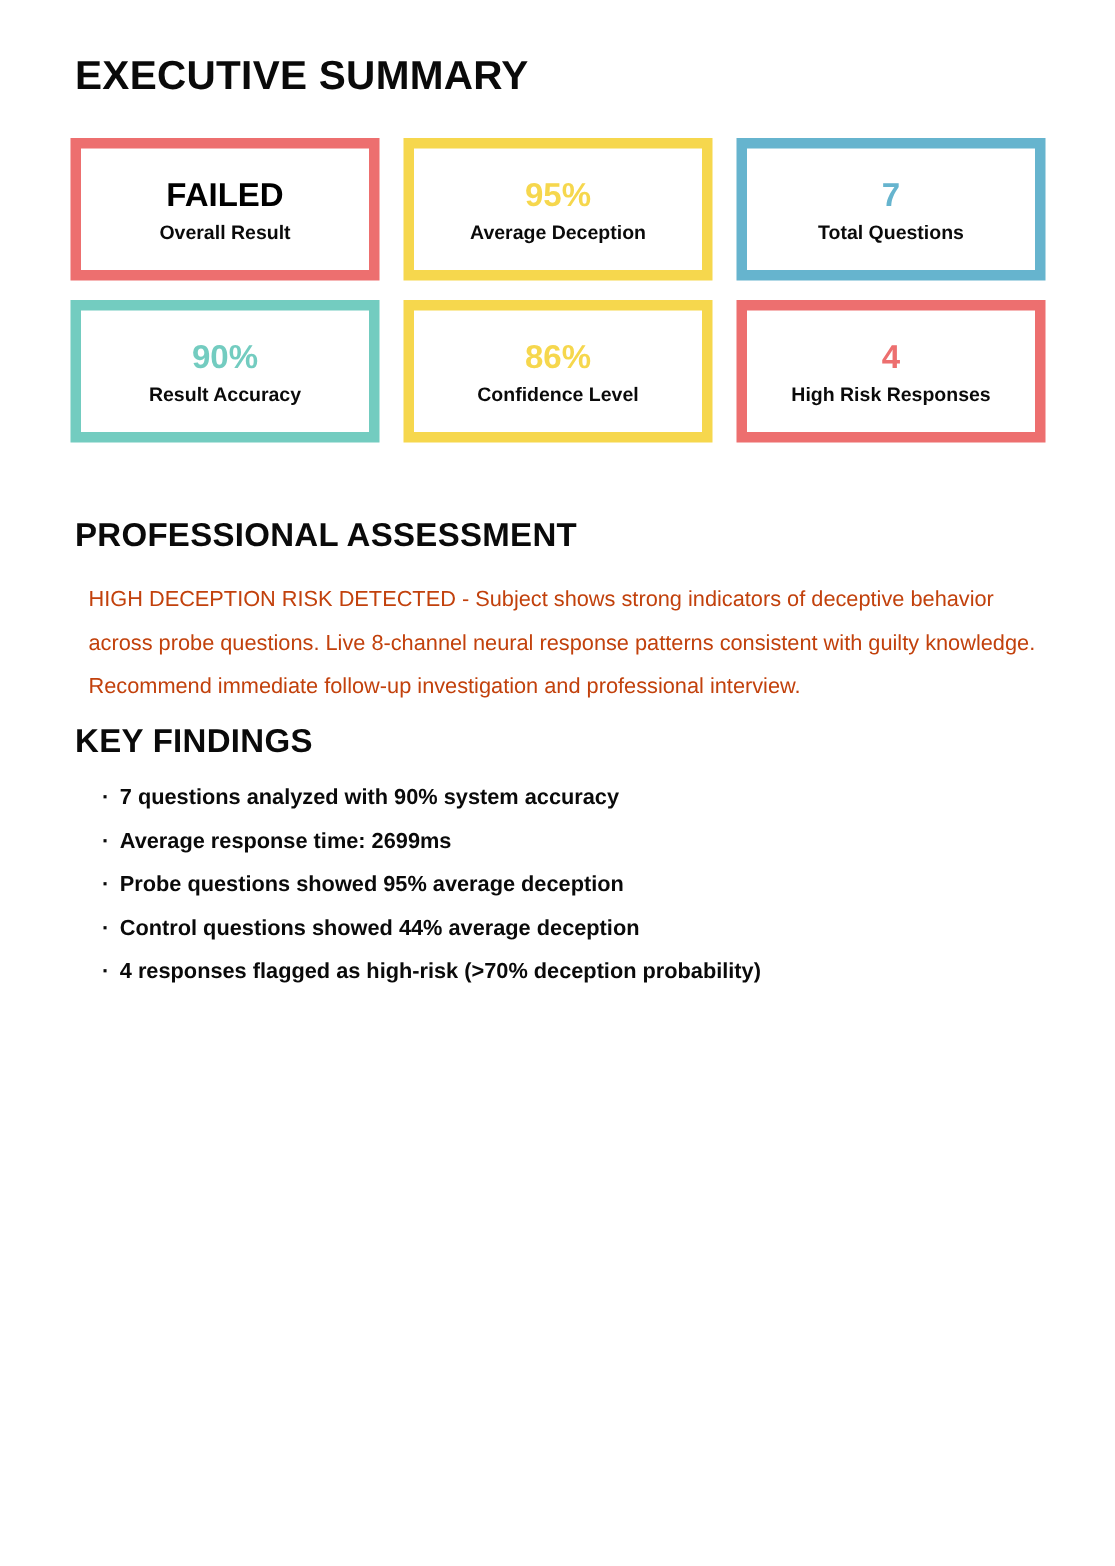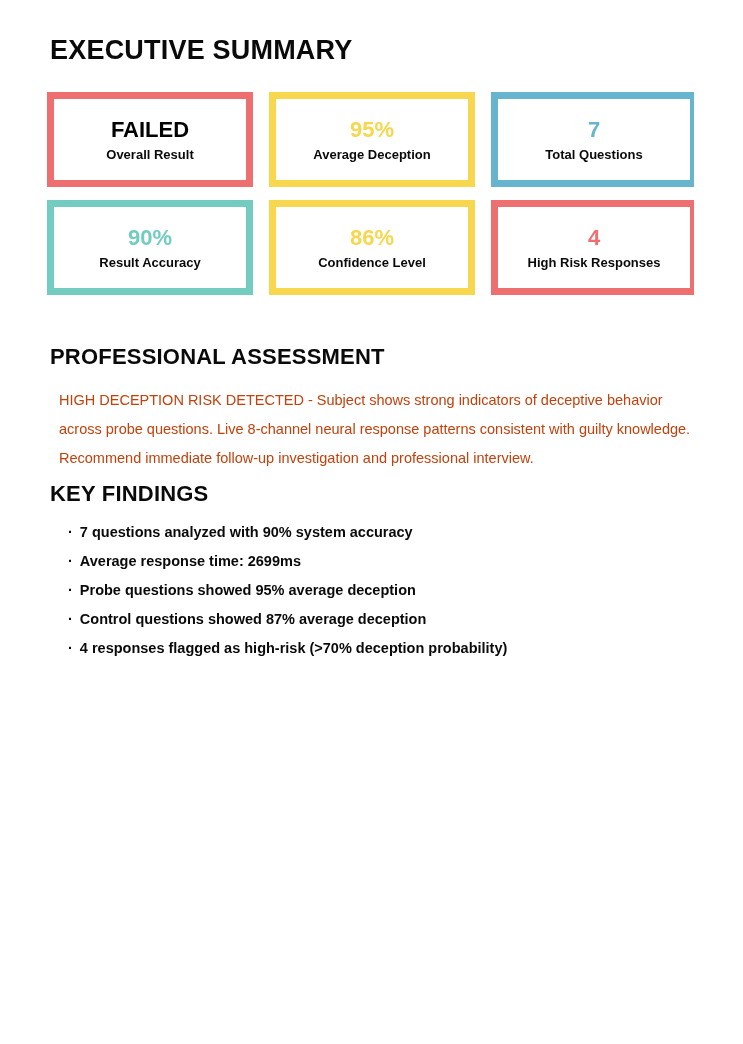--- a/index.html
+++ b/index.html
@@ -4,20 +4,21 @@
 <style>
   html, body { margin: 0; padding: 0; background: #ffffff; }
   .page {
     position: relative;
     width: 694px;
     height: 1044px;
     background: #ffffff;
     font-family: "Liberation Sans", sans-serif;
     color: #111;
     overflow: hidden;
+    padding-left: 14px;
   }
   .doc-title {
     position: absolute;
     left: 50px;
     top: 17px;
     font-size: 27px;
     font-weight: bold;
     letter-spacing: 0.2px;
     color: #0a0a0a;
   }
@@ -137,21 +138,21 @@
       <li>
         <span class="bullet-dot">·</span><span>7 questions analyzed with 90% system accuracy</span>
       </li>
       <li>
         <span class="bullet-dot">·</span><span>Average response time: 2699ms</span>
       </li>
       <li>
         <span class="bullet-dot">·</span><span>Probe questions showed 95% average deception</span>
       </li>
       <li>
-        <span class="bullet-dot">·</span><span>Control questions showed 87% average deception</span>
+        <span class="bullet-dot">·</span><span>Control questions showed 44% average deception</span>
       </li>
       <li>
         <span class="bullet-dot">·</span><span>4 responses flagged as high-risk (&gt;70% deception probability)</span>
       </li>
     </ul>
   </div>
 
   <div class="page-footer">Page 2 of 4</div>
 
 </div>

